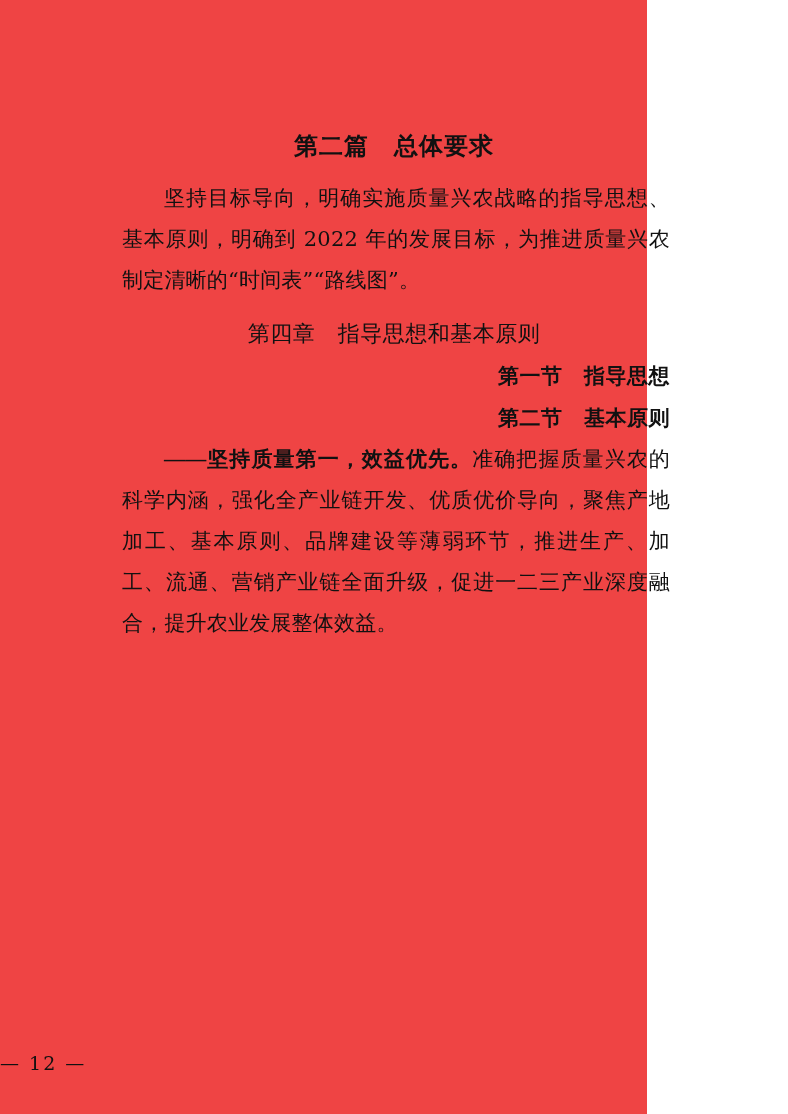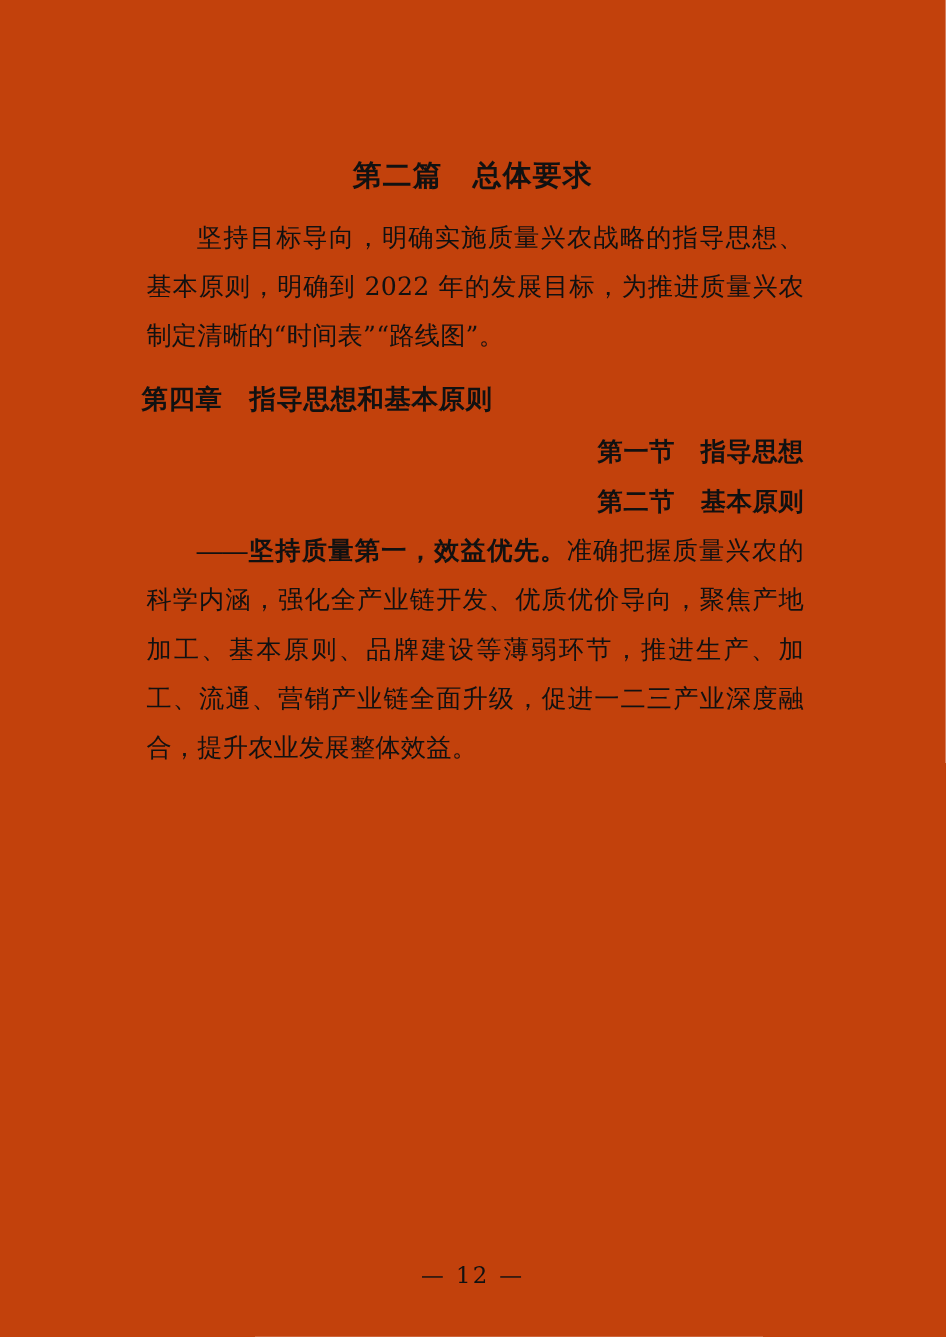--- a/index.html
+++ b/index.html
@@ -11,41 +11,42 @@
     width: 788px;
     height: 1114px;
     position: relative;
     font-family: "DejaVu Serif", "Liberation Serif", serif;
     color: #111111;
     overflow: hidden;
   }
   .page {
     position: absolute;
     left: 0; top: 0;
-    width: 788px;
+    width: 647px;
     height: 1114px;
-    background: #c2410c;
+    background: #ef4444;
   }
   .content {
     position: absolute;
     left: 118px;
     top: 128px;
     width: 552px;
   }
   .h-part {
     text-align: center;
     font-size: 24px;
     font-weight: bold;
     letter-spacing: 1px;
     margin: 0 0 14px 0;
     line-height: 1.5;
   }
   .h-chapter {
+    text-align: center;
     font-size: 22px;
-    font-weight: bold;
+    font-weight: normal;
     letter-spacing: 0.5px;
     margin: 16px 0 8px 0;
     line-height: 1.5;
   }
   .h-section {
     text-align: right;
     font-size: 21px;
     font-weight: bold;
     letter-spacing: 0.5px;
     margin: 10px 0 6px 0;
@@ -62,21 +63,20 @@
   }
   .lead-bold {
     font-weight: bold;
     font-family: Liberation Serif, serif;
   }
   .footer {
     position: absolute;
     left: 0;
     top: 1052px;
     width: 788px;
-    text-align: center;
     font-size: 19px;
     font-family: "DejaVu Serif", "Liberation Serif", serif;
     letter-spacing: 2px;
   }
 </style>
 </head>
 <body>
 
 <div class="page">
   <div class="content">

